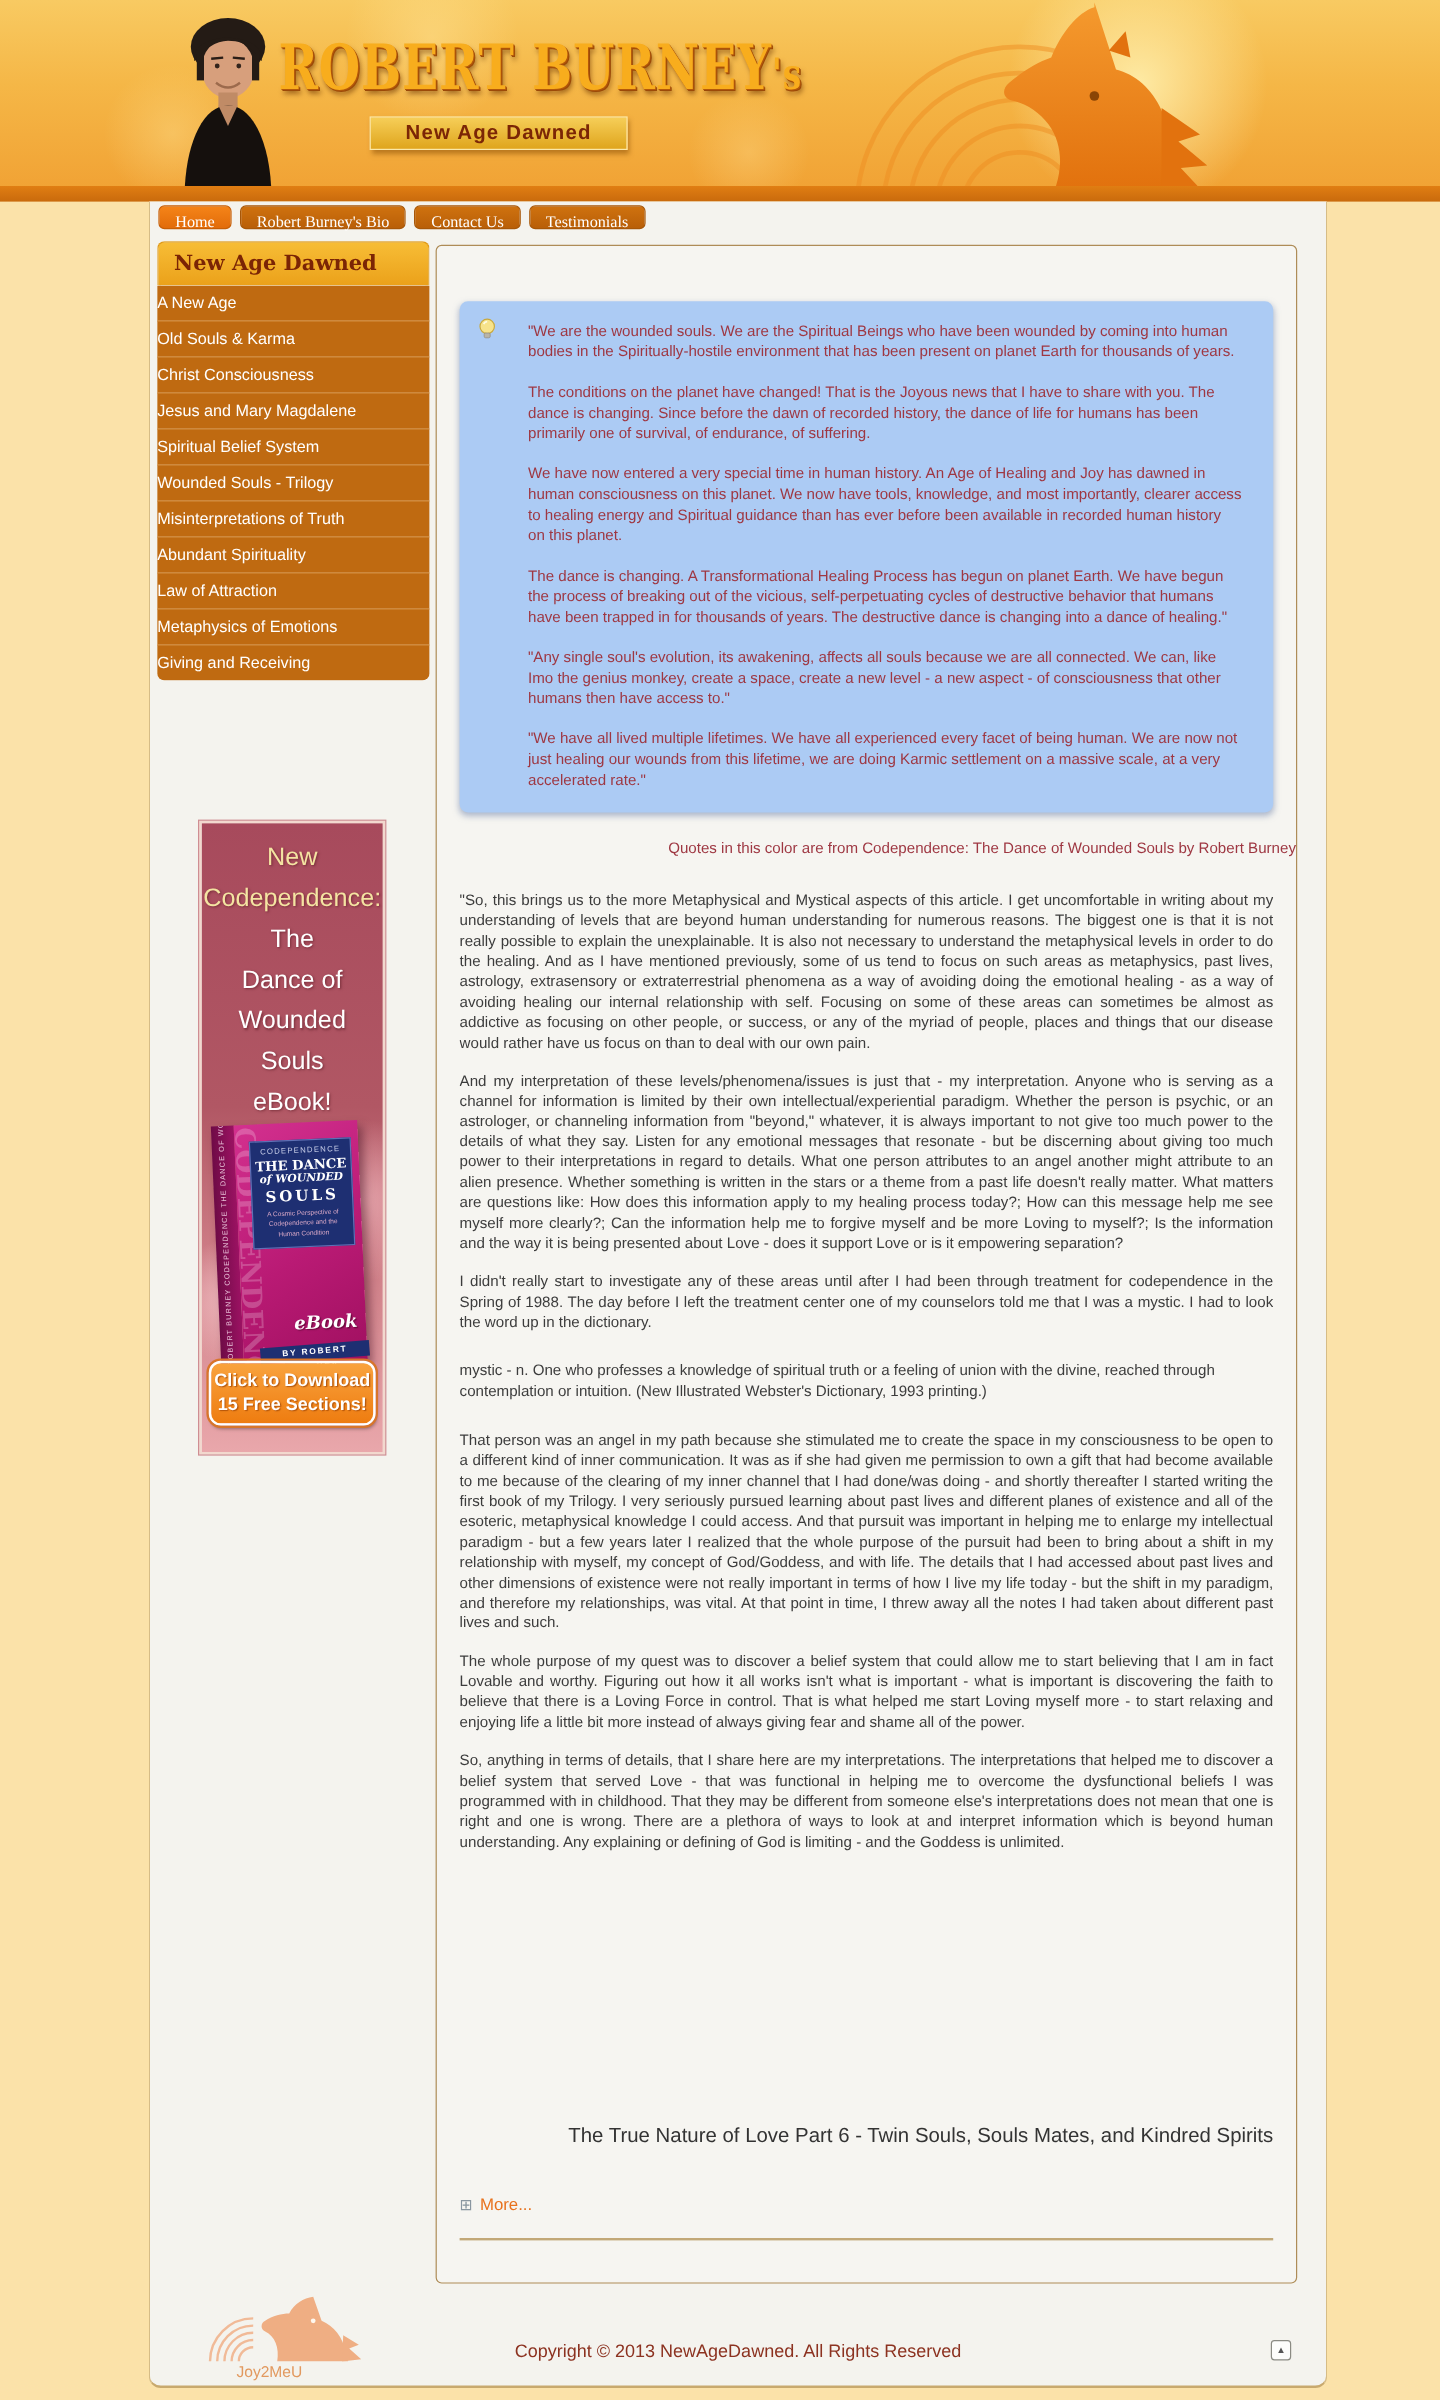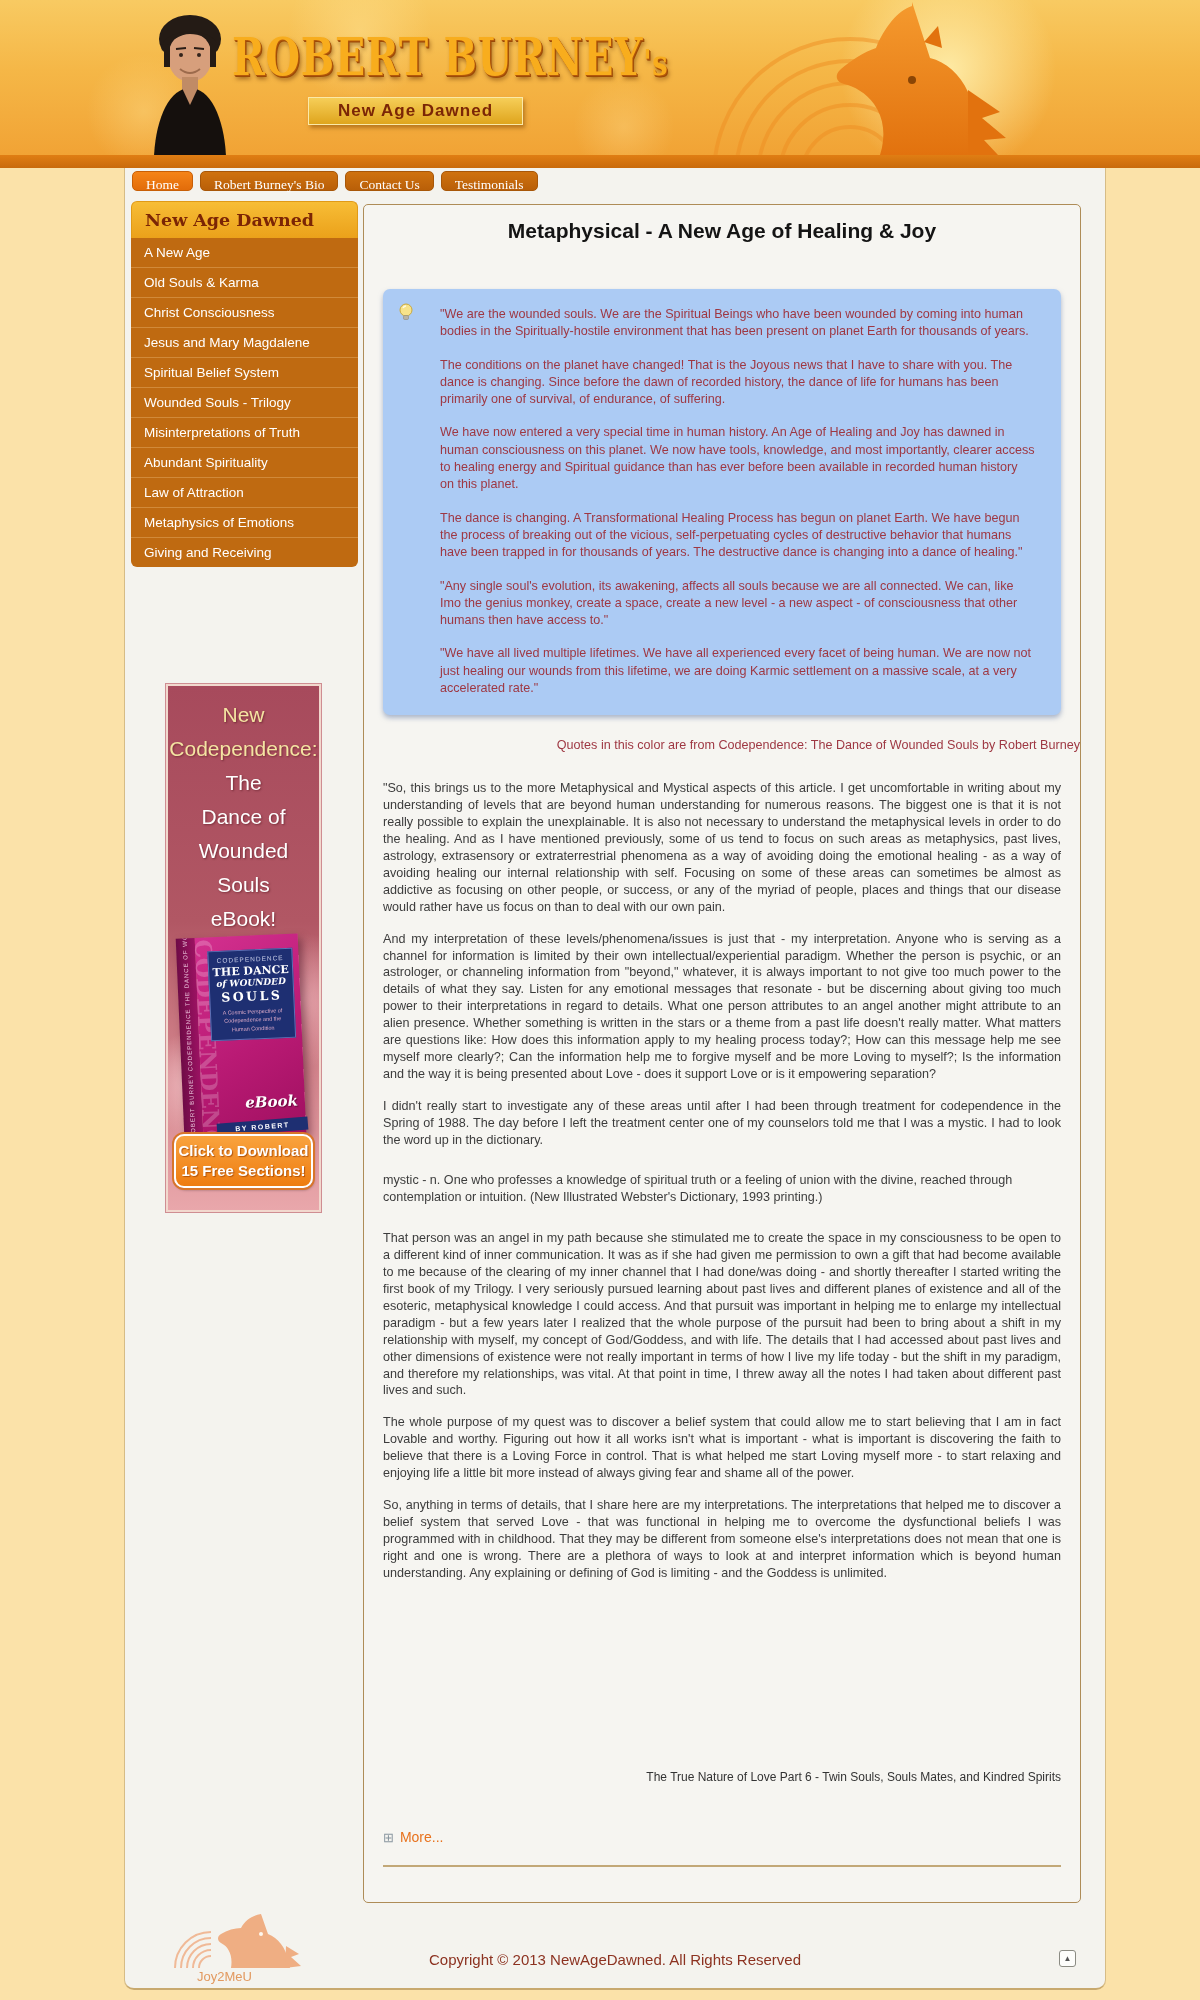--- a/index.html
+++ b/index.html
@@ -39,21 +39,21 @@
     background:linear-gradient(180deg,#cf720f,#b95f08);border:1px solid #a85708;
     color:#fff;font-size:13.5px;font-family:Liberation Serif, serif;}
   .nav-btn.active{background:linear-gradient(180deg,#f58418,#e26c0a);border-color:#c85f06;}
 
   
   .sidebar{position:absolute;left:6px;top:33px;width:227px;}
   .menu-title{height:37px;line-height:37px;padding-left:13px;box-sizing:border-box;
     background:linear-gradient(180deg,#f7bd36,#eba11a);border:1px solid #e09a17;border-bottom:none;
     border-radius:6px 6px 0 0;font-family:"DejaVu Serif",serif;font-weight:bold;font-size:17.5px;color:#7b2505;}
   .menu{border-radius:0 0 6px 6px;overflow:hidden;}
-  .menu-item{height:29px;line-height:29px;padding-left:13px;background:#bf6a11;
+  .menu-item{height:29px;line-height:29px;background:#bf6a11;
     border-top:1px solid #d18a3a;color:#fff;font-size:13.5px;cursor:pointer;}
   .menu-item:first-child{border-top:none;}
 
   
   .donate-area{position:absolute;left:6px;top:426px;width:227px;text-align:center;}
   .donate-btn{display:inline-block;width:86px;height:25px;line-height:23px;border-radius:12px;cursor:pointer;
     background:linear-gradient(180deg,#fff6d8 0%,#fdd66d 40%,#fbaf2b 60%,#f79c1f 100%);
     border:1px solid #d8921d;color:#0d3d72;font-weight:bold;font-style:italic;font-size:14px;
     font-family:inherit;box-shadow:0 1px 2px rgba(120,70,0,.4);}
   .cards{margin-top:5px;display:flex;justify-content:center;gap:2px;}
@@ -115,21 +115,21 @@
   .quote-box{position:relative;margin:46px 19px 0;background:#accbf4;border-radius:7px;
     box-shadow:0 3px 5px rgba(110,130,170,.55);padding:17px 26px 18px 57px;}
   .quote-box p{margin:0 0 16px;font-size:12.6px;line-height:17.3px;color:#9e3742;}
   .quote-box p:last-child{margin-bottom:0;}
   .bulb{position:absolute;left:13px;top:13px;width:20px;height:20px;}
   .quote-caption{margin-top:23px;text-align:right;font-size:12.6px;color:#9e3742;}
   .section-title{margin:60px 0 0;text-align:center;font-size:18.5px;font-weight:bold;color:#1c1c1c;}
   .body-text{margin:28px 19px 0;max-height:930px;overflow:hidden;}
   .body-text p{margin:0 0 15px;font-size:12.6px;line-height:16.9px;color:#3c3c3c;text-align:justify;}
   .body-text p.para-note{margin:24px 0 24px;text-align:left;}
-  .attribution{position:absolute;left:19px;right:19px;top:1565px;text-align:right;font-size:12px;color:#333;}
+  .attribution{position:absolute;left:19px;right:19px;top:1565px;text-align:right;font-size:17px;color:#333;}
   .more-row{position:absolute;left:19px;top:1624px;display:flex;align-items:center;gap:6px;
     font-size:14px;color:#e8721d;cursor:pointer;}
   .expand-icon{font-size:13px;color:#8a97a0;}
   .rule{position:absolute;left:19px;right:19px;top:1660px;border-top:2px solid #c2a878;}
 
   
   .footer-logo{position:absolute;left:48px;top:1742px;width:150px;height:58px;cursor:pointer;}
   .logo-label{position:absolute;left:72px;top:1801px;font-size:13px;color:#e2995f;cursor:pointer;}
   .copyright{position:absolute;left:0;right:0;top:1783px;text-align:center;font-size:15px;color:#8c3220;}
   .scroll-top{position:absolute;left:934px;top:1782px;width:17px;height:17px;box-sizing:border-box;
@@ -232,21 +232,20 @@
       </div>
     </div>
 
     <button class="download-btn">
       <span>Click to Download</span>
       <span>15 Free Sections!</span>
     </button>
   </div>
 
   <section class="content-panel">
-    <h1 class="page-title">Metaphysical - A New Age of Healing &amp; Joy</h1>
 
     <div class="quote-box">
       <svg class="bulb" viewBox="0 0 20 20">
         <circle cx="10" cy="8" r="6" fill="#f7e38b" stroke="#c9a93f" stroke-width="1"></circle>
         <path d="M7 6 Q8 4 10 4" stroke="#fffbe0" stroke-width="1.5" fill="none"></path>
         <rect x="7.5" y="13.5" width="5" height="4" rx="1.2" fill="#b9b4a6" stroke="#8f8a7c" stroke-width="0.6"></rect>
       </svg>
       <p>"We are the wounded souls. We are the Spiritual Beings who have been wounded by coming into human bodies in the Spiritually-hostile environment that has been present on planet Earth for thousands of years.</p>
       <p>The conditions on the planet have changed! That is the Joyous news that I have to share with you. The dance is changing. Since before the dawn of recorded history, the dance of life for humans has been primarily one of survival, of endurance, of suffering.</p>
       <p>We have now entered a very special time in human history. An Age of Healing and Joy has dawned in human consciousness on this planet. We now have tools, knowledge, and most importantly, clearer access to healing energy and Spiritual guidance than has ever before been available in recorded human history on this planet.</p>

